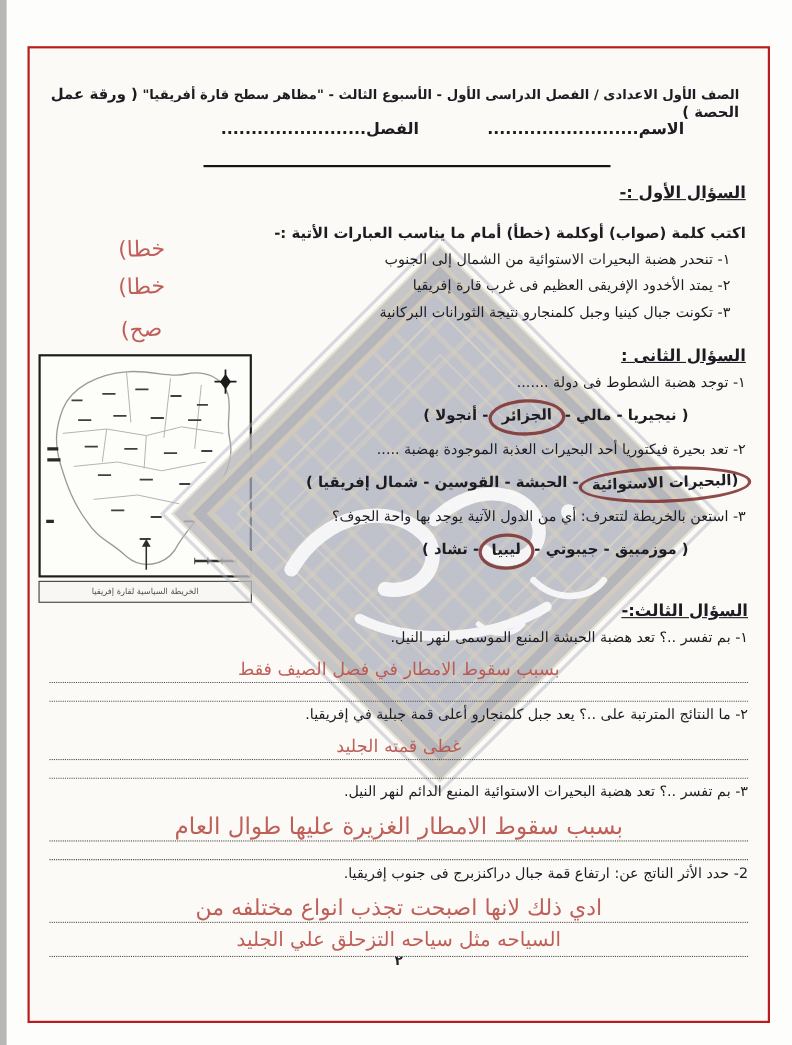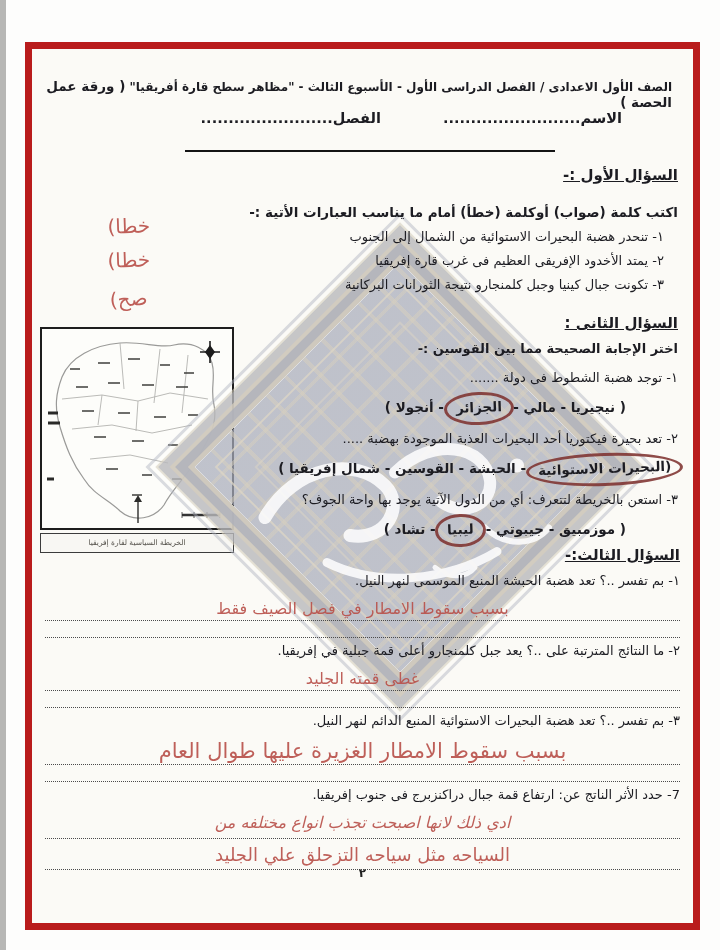--- a/index.html
+++ b/index.html
@@ -5,21 +5,21 @@
   html,body{margin:0;padding:0;background:#ffffff;}
   .stage{
     position:relative;width:720px;height:950px;overflow:hidden;
     background:#fdfdfc;
     font-family:"DejaVu Sans", sans-serif;
     color:#1c1c22;
   }
   .scan-strip{position:absolute;left:0;top:0;width:6px;height:950px;background:#b7b7b5;}
   .page-frame{
     position:absolute;left:25px;top:42px;width:675px;height:888px;
-    border:7px solid #b91c1c;background:#fbfaf6;box-sizing:border-box;
+    border:2px solid #b91c1c;background:#fbfaf6;box-sizing:border-box;
     z-index:1;
   }
   
   .wm-outline{
     position:absolute;left:220px;top:287px;width:360px;height:360px;
     transform:rotate(45deg);border:3px solid rgba(173,177,190,0.45);
     box-sizing:border-box;z-index:2;
   }
   .wm-diamond{
     position:absolute;left:255px;top:322px;width:290px;height:290px;
@@ -164,21 +164,20 @@
       <div class="tf q">٣- تكونت جبال كينيا وجبل كلمنجارو نتيجة الثورانات البركانية</div>
     </div>
     <div class="marks1">
       <div>خطا)</div>
       <div>خطا)</div>
       <div style="transform:rotate(-4deg);margin-top:5px;">صح)</div>
     </div>
 
     <div class="sec2">
       <div class="sec-title">السؤال الثانى :</div>
-      <div class="row q" style="font-weight:800;">اختر الإجابة الصحيحة مما بين القوسين :-</div>
       <div class="row q">١- توجد هضبة الشطوط فى دولة .......</div>
       <div class="row opts">
         <span>( نيجيريا  -  مالي  -</span>
         <span class="circle"><span>الجزائر</span></span>
         <span>-  أنجولا )</span>
       </div>
       <div class="row q">٢- تعد بحيرة فيكتوريا أحد البحيرات العذبة الموجودة بهضبة .....</div>
       <div class="row opts wide">
         <span class="circle"><span>(البحيرات الاستوائية</span></span>
         <span>-  الحبشة  -  القوسين  -  شمال إفريقيا )</span>
@@ -201,23 +200,23 @@
       <div class="q qrow">٢- ما النتائج المترتبة على ..؟  يعد جبل كلمنجارو أعلى قمة جبلية في إفريقيا.</div>
       <div class="ansline">
         <span class="ink">غطى قمته الجليد</span>
       </div>
       <div class="dline"></div>
       <div class="q qrow">٣- بم تفسر ..؟ تعد هضبة البحيرات الاستوائية المنبع الدائم لنهر النيل.</div>
       <div class="ansline tall">
         <span class="ink lg">بسبب سقوط الامطار الغزيرة عليها طوال العام</span>
       </div>
       <div class="dline"></div>
-      <div class="q qrow">7- حدد الأثر الناتج عن: ارتفاع قمة جبال دراكنزبرج فى جنوب إفريقيا.</div>
+      <div class="q qrow">2- حدد الأثر الناتج عن: ارتفاع قمة جبال دراكنزبرج فى جنوب إفريقيا.</div>
       <div class="ansline tall">
-        <span class="ink sm" style="font-size:16px;font-style:italic;">ادي ذلك لانها اصبحت تجذب  انواع مختلفه من</span>
+        <span class="ink sm" style="font-size:20px;">ادي ذلك لانها اصبحت تجذب  انواع مختلفه من</span>
       </div>
       <div class="ansline tall">
         <span class="ink sm" style="font-size:18px;">السياحه مثل سياحه التزحلق علي الجليد</span>
       </div>
     </div>
 
     <div class="pagenum">٢</div>
   </div>
 </div>
 

